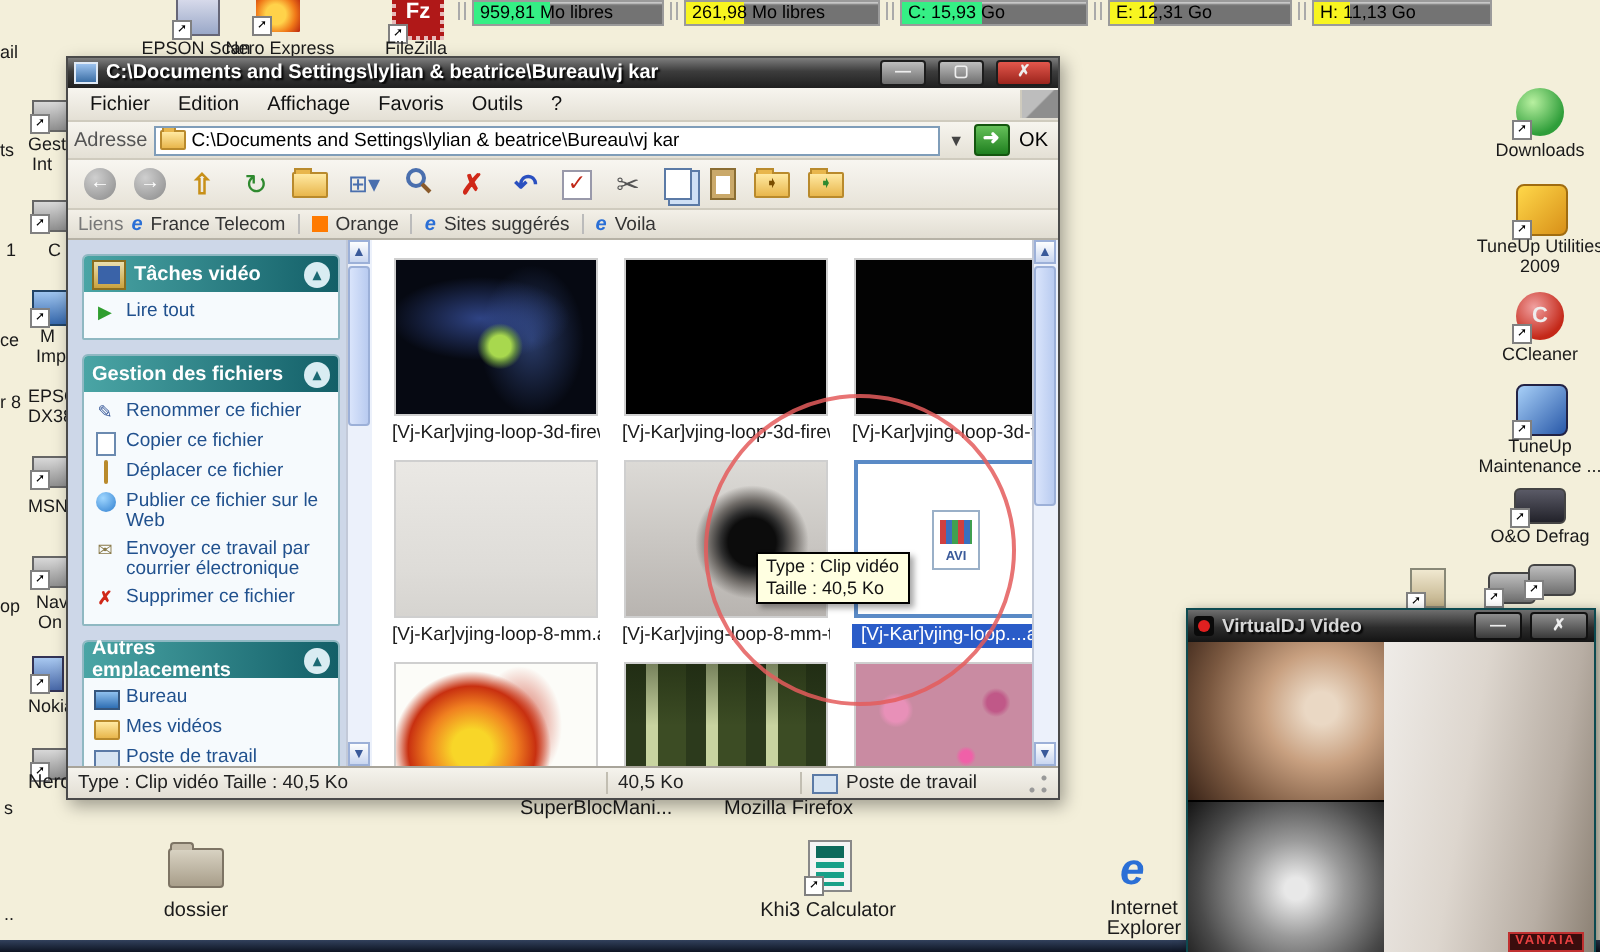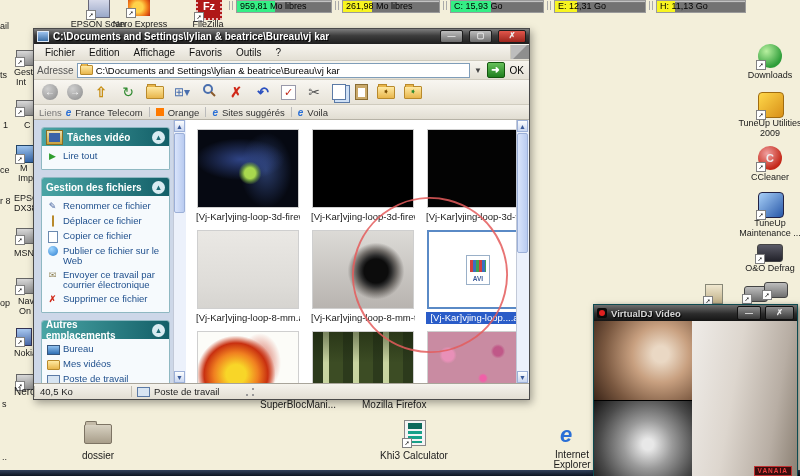--- a/index.html
+++ b/index.html
@@ -405,26 +405,26 @@
           <div class="phead">
             <span>Gestion des fichiers</span>
             <span class="chev">▴</span>
           </div>
           <div class="pitems">
             <div class="pit">
               <span class="px" style="color:#3a5a9a">✎</span>
               <span>Renommer ce fichier</span>
               </div>
             <div class="pit">
+              <span class="px"><span class="mdoc" style="display:inline-block"></span></span>
+              <span>Copier ce fichier</span>
+              </div>
+            <div class="pit">
               <span class="px"><span class="mfold"></span></span>
               <span>Déplacer ce fichier</span>
-              </div>
-            <div class="pit">
-              <span class="px"><span class="mdoc" style="display:inline-block"></span></span>
-              <span>Copier ce fichier</span>
               </div>
             <div class="pit">
               <span class="px"><span class="mglobe" style="display:inline-block"></span></span>
               <span>Publier ce fichier sur le Web</span>
               </div>
             <div class="pit">
               <span class="px" style="color:#8a7a4a">✉</span>
               <span>Envoyer ce travail par courrier électronique</span>
               </div>
             <div class="pit">
@@ -505,29 +505,34 @@
         </div>
         <div class="sbar" style="right:0">
           <div class="ar" style="top:0">▲</div>
           <div class="thumbv" style="top:13px;height:120px"></div>
           <div class="ar" style="bottom:0">▼</div>
         </div>
       </div>
     </div>
 
     <div class="statb">
+      <div class="scell l">Type : Clip vidéo Taille  : 40,5 Ko</div>
       <div class="scell m">40,5 Ko</div>
       <div class="scell r">
         <span class="mcomp" style="display:inline-block"></span>
         <span>Poste de travail</span>
         <span class="grip" style="margin-left:auto"></span>
       </div>
     </div>
   </div>
 
+  <div class="tip">
+    <div>Type : Clip vidéo</div>
+    <div>Taille  : 40,5 Ko</div>
+  </div>
 
   <div class="ellipse"></div>
 
   <div class="vwin">
     <div class="vtbar">
       <div class="vdot"></div>
       <div class="vttl">VirtualDJ Video</div>
       <div class="vbtn">—</div>
       <div class="vbtn close">✗</div>
     </div>

